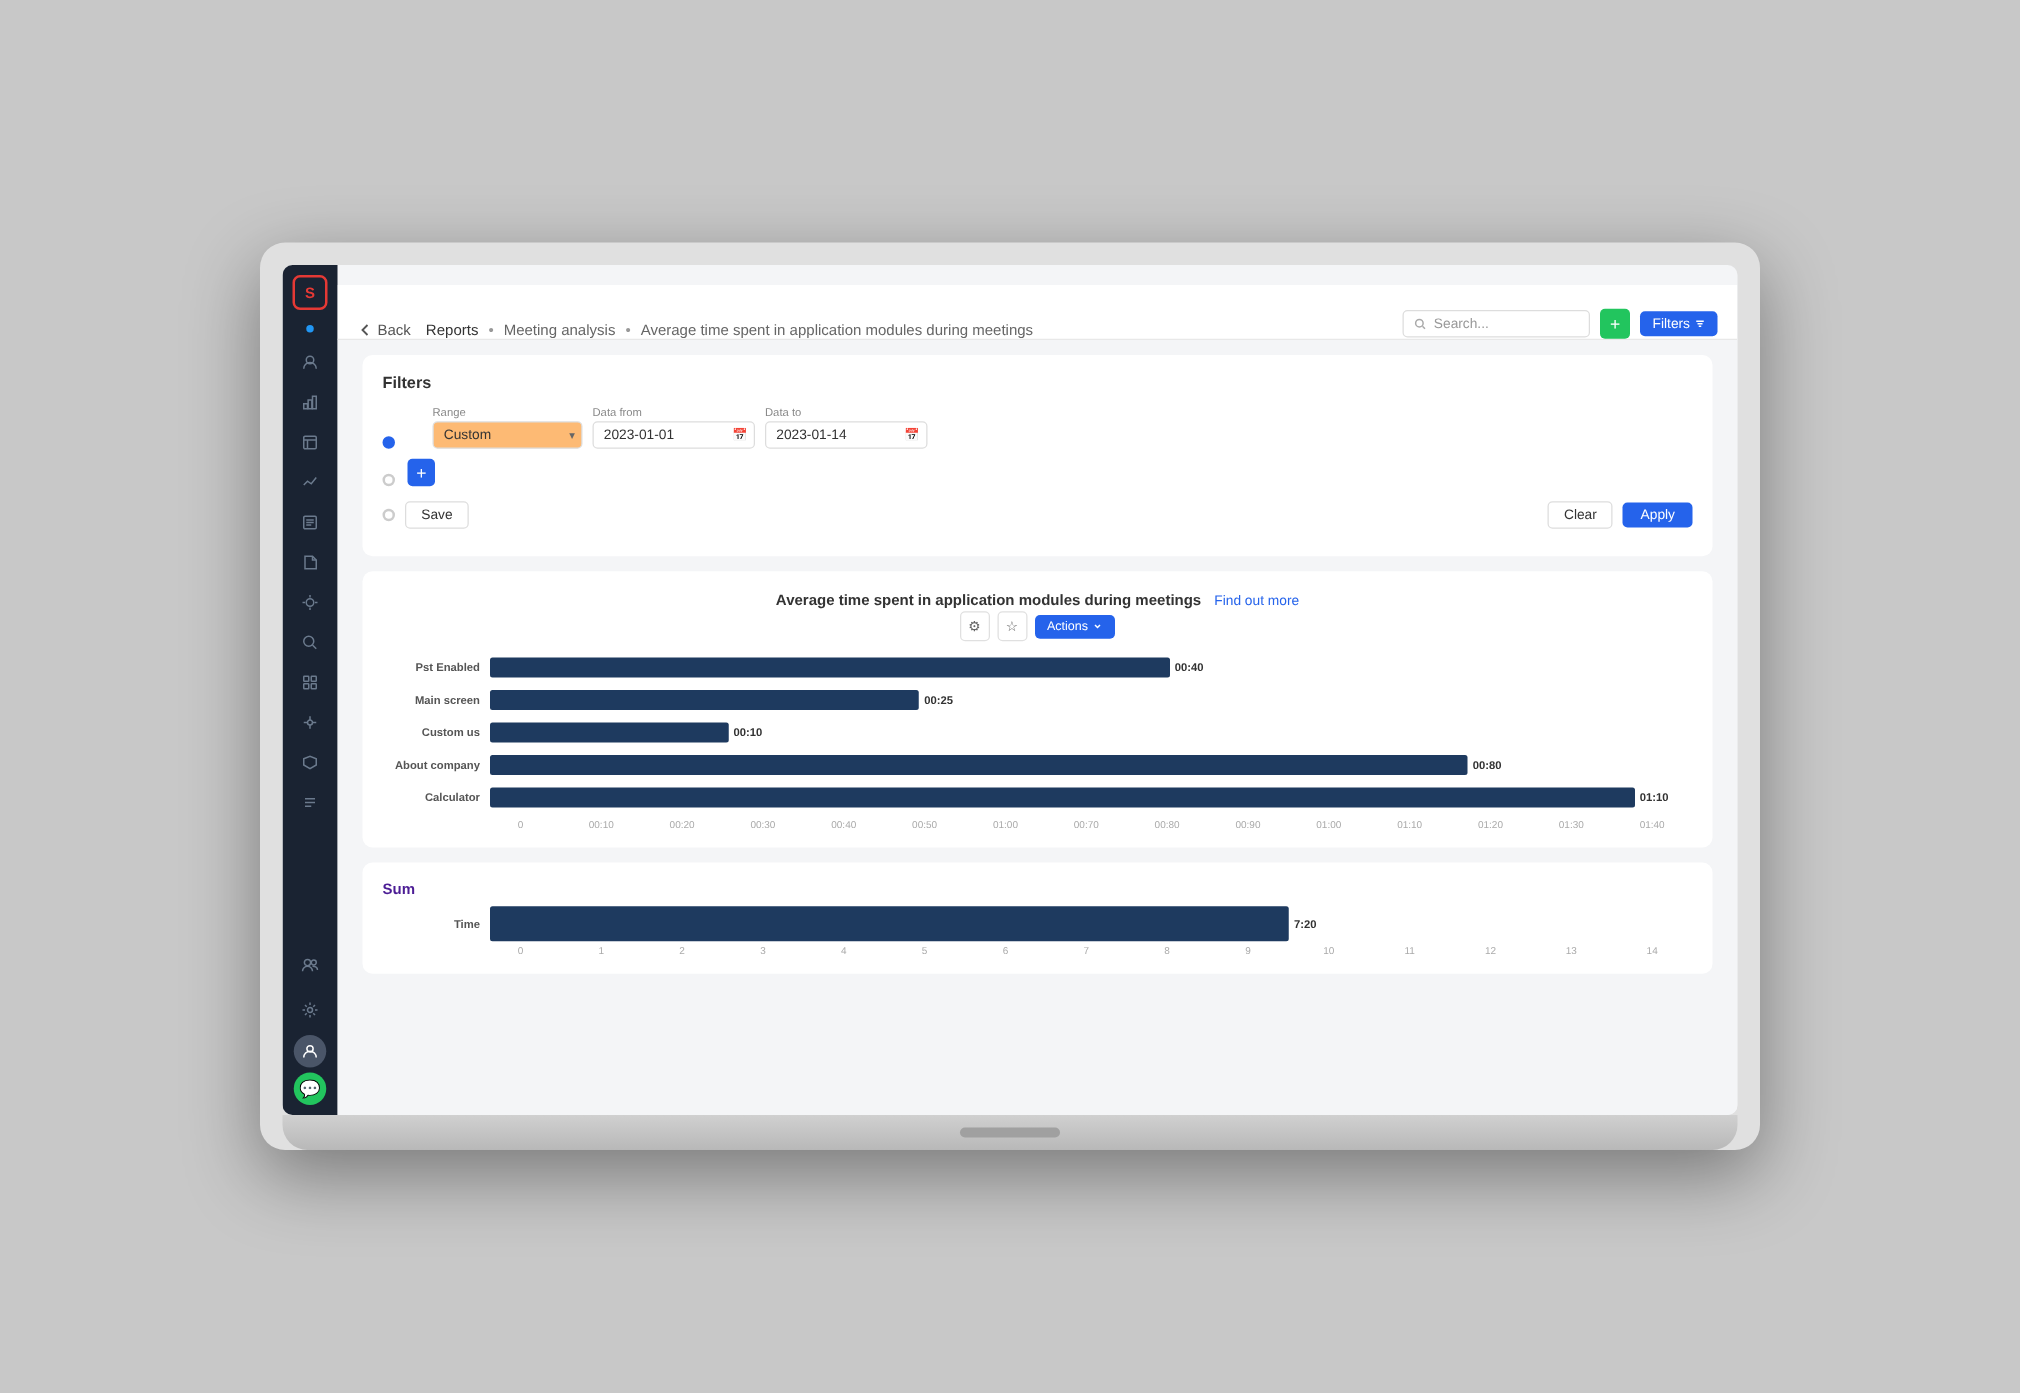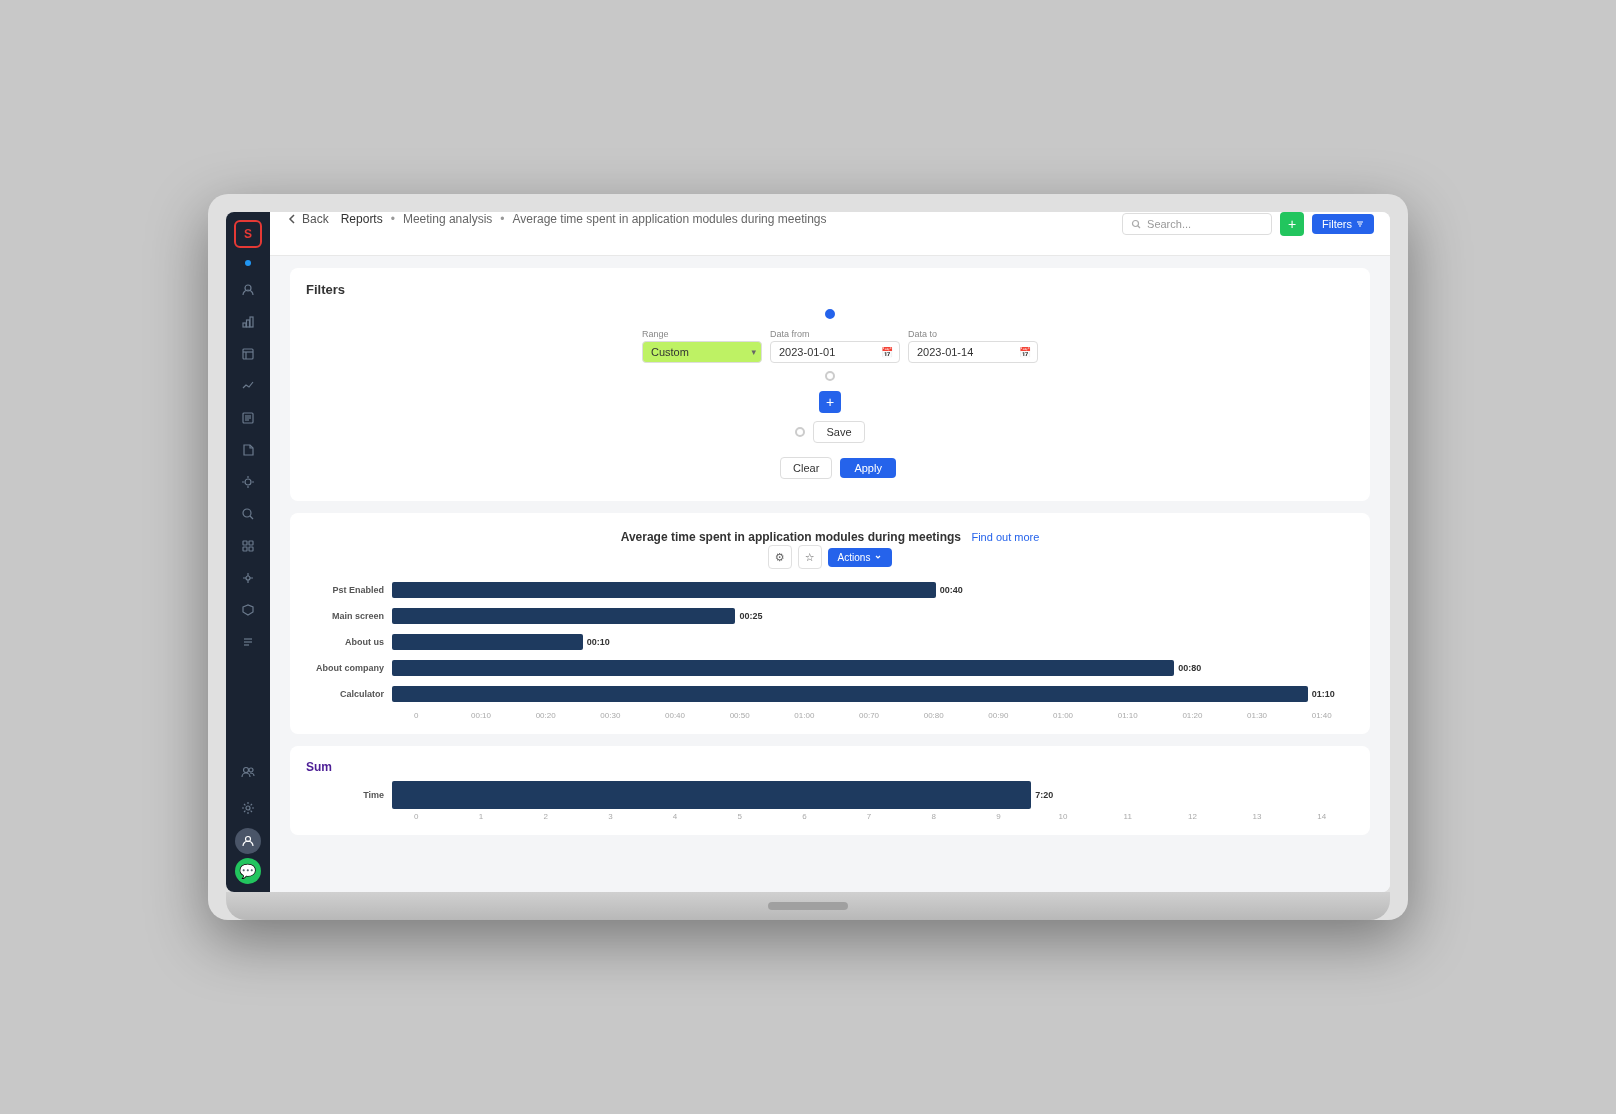--- a/index.html
+++ b/index.html
@@ -131,24 +131,25 @@
       display: flex;
       flex-direction: column;
       overflow: hidden;
     }
 
     
     .header {
       background: white;
       height: 44px;
       display: flex;
-      align-items: flex-start;
+      align-items: flex-end;
       padding: 0 16px;
       border-bottom: 1px solid #e8e8e8;
       gap: 12px;
+      margin-top: 16px;
     }
 
     .back-btn {
       display: flex;
       align-items: center;
       gap: 4px;
       color: #555;
       font-size: 12px;
       cursor: pointer;
     }
@@ -226,24 +227,23 @@
 
     .filters-title {
       font-size: 13px;
       font-weight: 600;
       color: #333;
       margin-bottom: 12px;
     }
 
     .filter-row {
       display: flex;
-      align-items: center;
+      align-items: flex-end;
       gap: 10px;
       margin-bottom: 8px;
-      flex-direction: column;
     }
 
     .filter-radio {
       width: 10px;
       height: 10px;
       border: 2px solid #2563eb;
       border-radius: 50%;
       flex-shrink: 0;
       background: #2563eb;
     }
@@ -266,21 +266,21 @@
       font-size: 9px;
       color: #888;
     }
 
     .filter-select {
       border: 1px solid #ddd;
       border-radius: 4px;
       padding: 4px 24px 4px 8px;
       font-size: 11px;
       color: #333;
-      background: #bef264;
+      background: #fdba74;
       appearance: none;
       position: relative;
       width: 120px;
       cursor: pointer;
     }
 
     .filter-input {
       border: 1px solid #ddd;
       border-radius: 4px;
       padding: 4px 24px 4px 8px;
@@ -748,21 +748,21 @@
     </div>
   </div>
               <div class="bar-row">
     <div class="bar-label">Main screen</div>
     <div class="bar-container">
       <div class="bar" style="width:36%"></div>
       <span class="bar-value">00:25</span>
     </div>
   </div>
               <div class="bar-row">
-    <div class="bar-label">About us</div>
+    <div class="bar-label">Custom us</div>
     <div class="bar-container">
       <div class="bar" style="width:20%"></div>
       <span class="bar-value">00:10</span>
     </div>
   </div>
               <div class="bar-row">
     <div class="bar-label">About company</div>
     <div class="bar-container">
       <div class="bar" style="width:82%"></div>
       <span class="bar-value">00:80</span>

